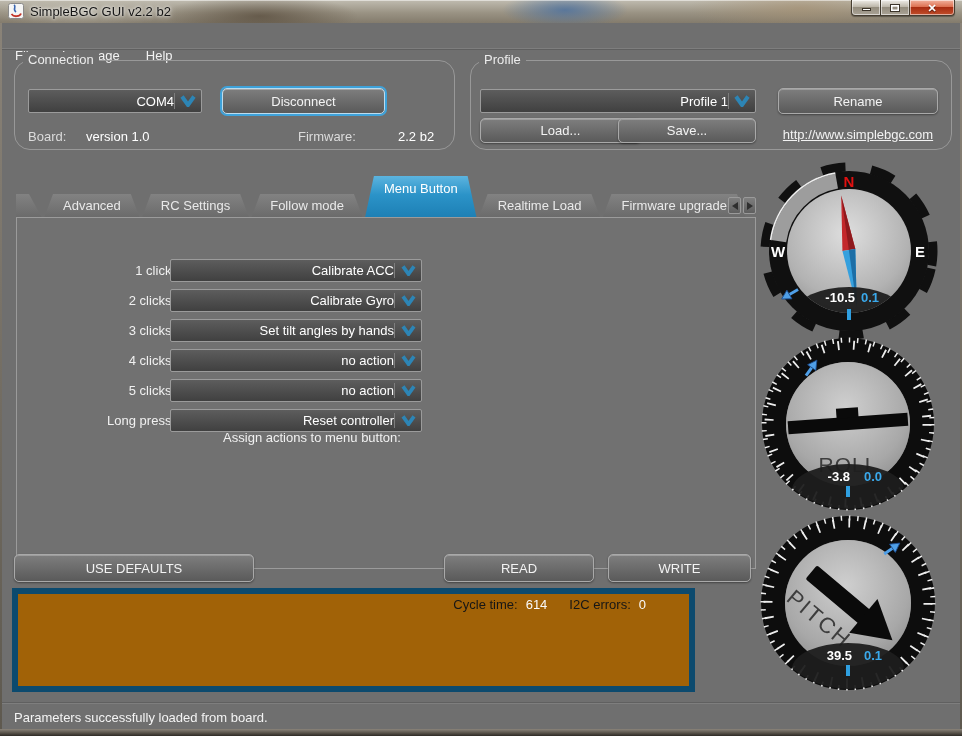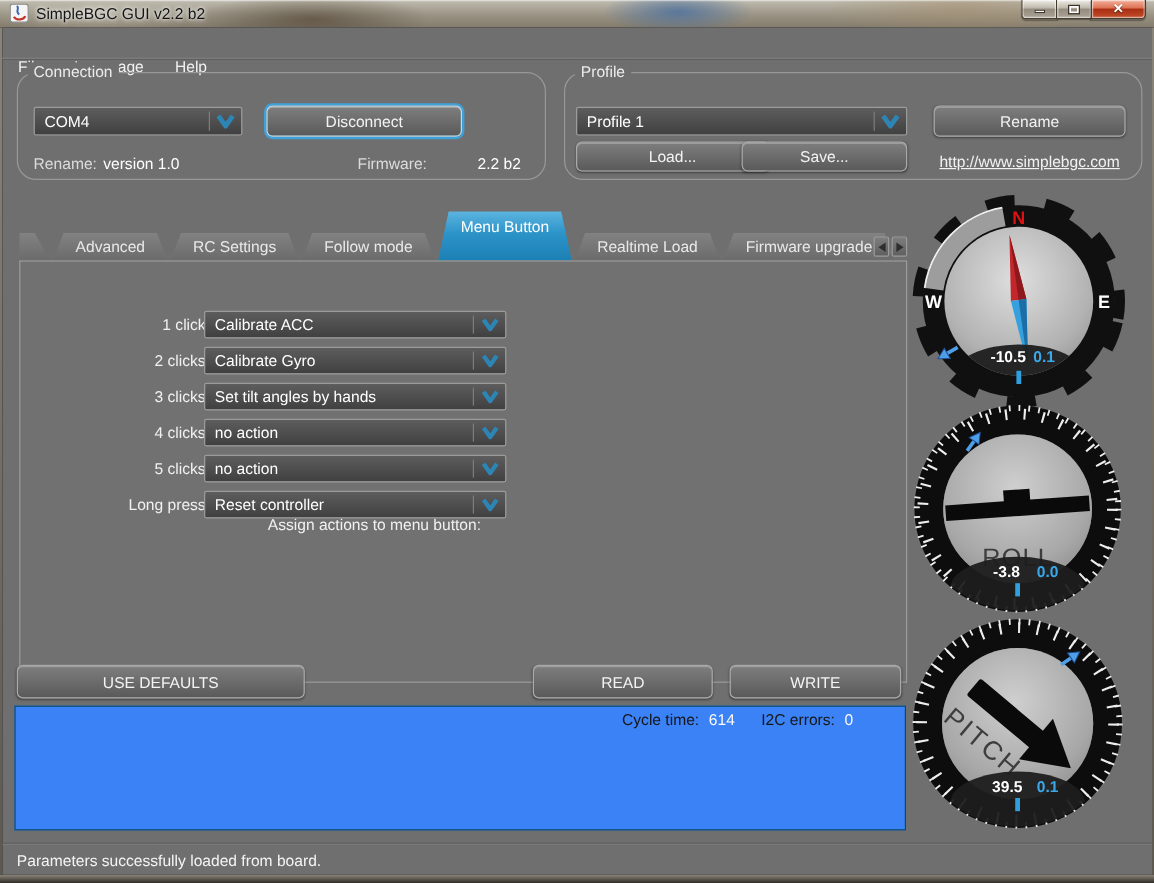--- a/index.html
+++ b/index.html
@@ -51,21 +51,21 @@
   .groupbox { position:absolute; border:1px solid #989898; border-radius:16px; }
   .legend { position:absolute; top:-9px; left:8px; background:#6f6f6f; padding:0 5px;
     font-size:13px; color:#ececec; }
   .field-label { position:absolute; font-size:13px; color:#dcdcdc; }
   .field-value { position:absolute; font-size:13px; color:#ffffff; }
 
   
   .combo { position:absolute; height:24px; border:1px solid #9b9b9b; border-radius:2px;
     background:linear-gradient(#5d5d5d,#404040); color:#fff; font-size:13px;
     display:flex; align-items:center; cursor:default; }
-  .combo-text { flex:1; padding-left:8px; white-space:nowrap; overflow:hidden; }
+  .combo-text { flex:1; padding-left:8px; white-space:nowrap; overflow:hidden;text-align:right; }
   .combo-sep { width:1px; height:70%; background:#7d7d7d; }
   .combo-chev { width:26px; display:flex; align-items:center; justify-content:center; }
 
   
   .btn { position:absolute; border:1px solid #a9a9a9; border-radius:5px;
     background:linear-gradient(#7e7e7e,#5a5a5a); color:#f3f3f3; font-size:13px;
     display:flex; align-items:center; justify-content:center; cursor:default;
     box-shadow:inset 0 1px 0 rgba(255,255,255,.25), 0 1px 2px rgba(0,0,0,.4); }
   .btn.focused { box-shadow:0 0 0 2px #3ea2da, inset 0 1px 0 rgba(255,255,255,.3); border-color:#bcdcee; }
   .link { position:absolute; font-size:13px; color:#f2f2f2; text-decoration:underline; text-align:center; cursor:pointer; }
@@ -85,22 +85,22 @@
   .tri-l { width:0; height:0; border-style:solid; border-width:4px 6px 4px 0; border-color:transparent #2e2e2e transparent transparent; }
   .tri-r { width:0; height:0; border-style:solid; border-width:4px 0 4px 6px; border-color:transparent transparent transparent #2e2e2e; }
 
   .tabpanel { position:absolute; left:14px; top:194px; width:740px; height:352px;
     border:1px solid #9b9b9b; background:#717171; }
   .panel-heading { position:absolute; left:154px; top:212px; width:282px; text-align:center;
     font-size:13px; color:#f1f1f1; }
   .row-label { position:absolute; width:118px; left:40px; text-align:right; font-size:13px; color:#f1f1f1; }
 
   
-  .console { position:absolute; left:12px; top:588px; width:743px; height:104px;
-    background:#3b82f6; border:1px solid #0c4a6e; }
+  .console { position:absolute; left:12px; top:588px; width:683px; height:104px;
+    background:#a16207; border:6px solid #0c4a6e; }
   .console-stats { position:absolute; right:43px; top:3px; display:flex; gap:8px; font-size:13px; }
   .stat-label { color:#161616; }
   .stat-value { color:#fafafa; }
   .statusbar { position:absolute; left:0; top:702px; width:958px; height:27px; border-top:1px solid #606060;
     box-shadow:inset 0 1px 0 #7e7e7e; }
   .status-msg { position:absolute; left:12px; top:7px; font-size:13px; color:#f4f4f4; }
 
   .gauge { position:absolute; }
   svg text { font-family:"Liberation Sans", sans-serif; }
 </style>
@@ -147,21 +147,21 @@
         <span class="combo-sep"></span>
         <span class="combo-chev">
           <svg width="16" height="12" viewBox="0 0 16 12">
               <path d="M2 1.5 L8 10 L14 1.5" stroke="#2d85b5" stroke-width="4" fill="none"></path>
             </svg>
         </span>
       </div>
       <div class="btn focused" style="left:207px;top:27px;width:163px;height:26px">
         <span>Disconnect</span>
       </div>
-      <span class="field-label" style="left:13px;top:68px">Rename:</span>
+      <span class="field-label" style="left:13px;top:68px">Board:</span>
       <span class="field-value" style="left:71px;top:68px">version 1.0</span>
       <span class="field-label" style="left:283px;top:68px">Firmware:</span>
       <span class="field-value" style="left:383px;top:68px">2.2 b2</span>
     </div>
 
     <div class="groupbox" style="left:468px;top:37px;width:482px;height:90px">
       <span class="legend">Profile</span>
       <div class="combo" style="left:9px;top:28px;width:276px">
         <span class="combo-text">Profile 1</span>
         <span class="combo-sep"></span>

